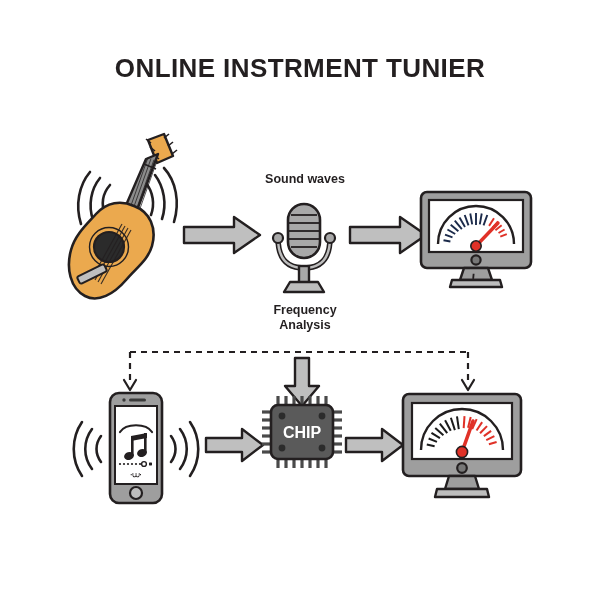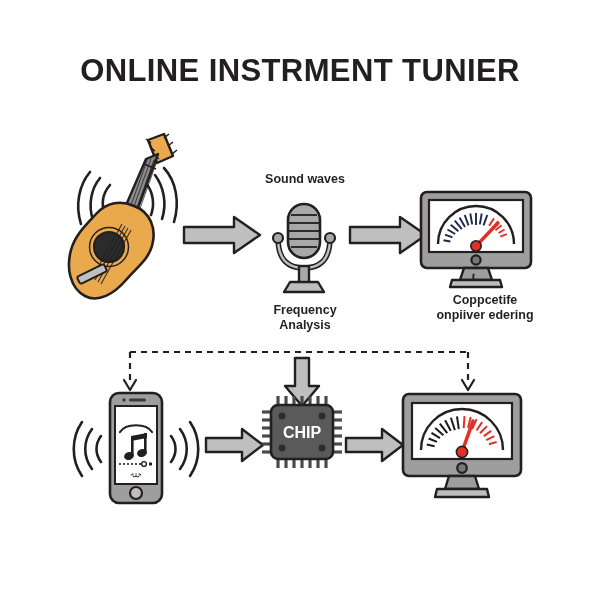--- a/index.html
+++ b/index.html
@@ -9,21 +9,21 @@
     color:#231f20;
     overflow:hidden;
     position:relative;
   }
   #stage{position:relative;width:600px;height:600px;}
 
   .title{
     position:absolute;
     left:0;right:0;top:53px;
     text-align:center;
-    font-size:31px;
+    font-size:26px;
     font-weight:bold;
     letter-spacing:0.4px;
     color:#231f20;
     font-family:"Liberation Sans", sans-serif;
   }
 
   .lbl{
     position:absolute;
     text-align:center;
     font-size:12.5px;
@@ -205,22 +205,20 @@
           <g transform="rotate(69)">
               <line x1="0" y1="-33" x2="0" y2="-26"></line>
             </g>
         </g>
         <line x1="0" y1="0" x2="22" y2="-23" stroke="#E03127" stroke-width="3.4" stroke-linecap="round"></line>
         <circle cx="0" cy="0" r="5.2" fill="#E03127" stroke="#231f20" stroke-width="1.6"></circle>
       </g>
     </svg>
   </div>
 
-  <div class="lbl" style="left:405px;top:293px;width:160px;">Coppcetife
-onpiiver edering</div>
 
   <div class="node" style="left:110px;top:348px;">
     <svg width="380" height="50" viewBox="0 0 380 50">
       <path d="M20 4 L358 4" fill="none" stroke="#231f20" stroke-width="2.2" stroke-dasharray="6 5"></path>
       <path d="M20 4 L20 34" fill="none" stroke="#231f20" stroke-width="2.2" stroke-dasharray="6 5"></path>
       <path d="M358 4 L358 34" fill="none" stroke="#231f20" stroke-width="2.2" stroke-dasharray="6 5"></path>
       <path d="M14 32 L20 42 L26 32" fill="none" stroke="#231f20" stroke-width="2.2" stroke-linecap="round" stroke-linejoin="round"></path>
       <path d="M352 32 L358 42 L364 32" fill="none" stroke="#231f20" stroke-width="2.2" stroke-linecap="round" stroke-linejoin="round"></path>
     </svg>
   </div>

